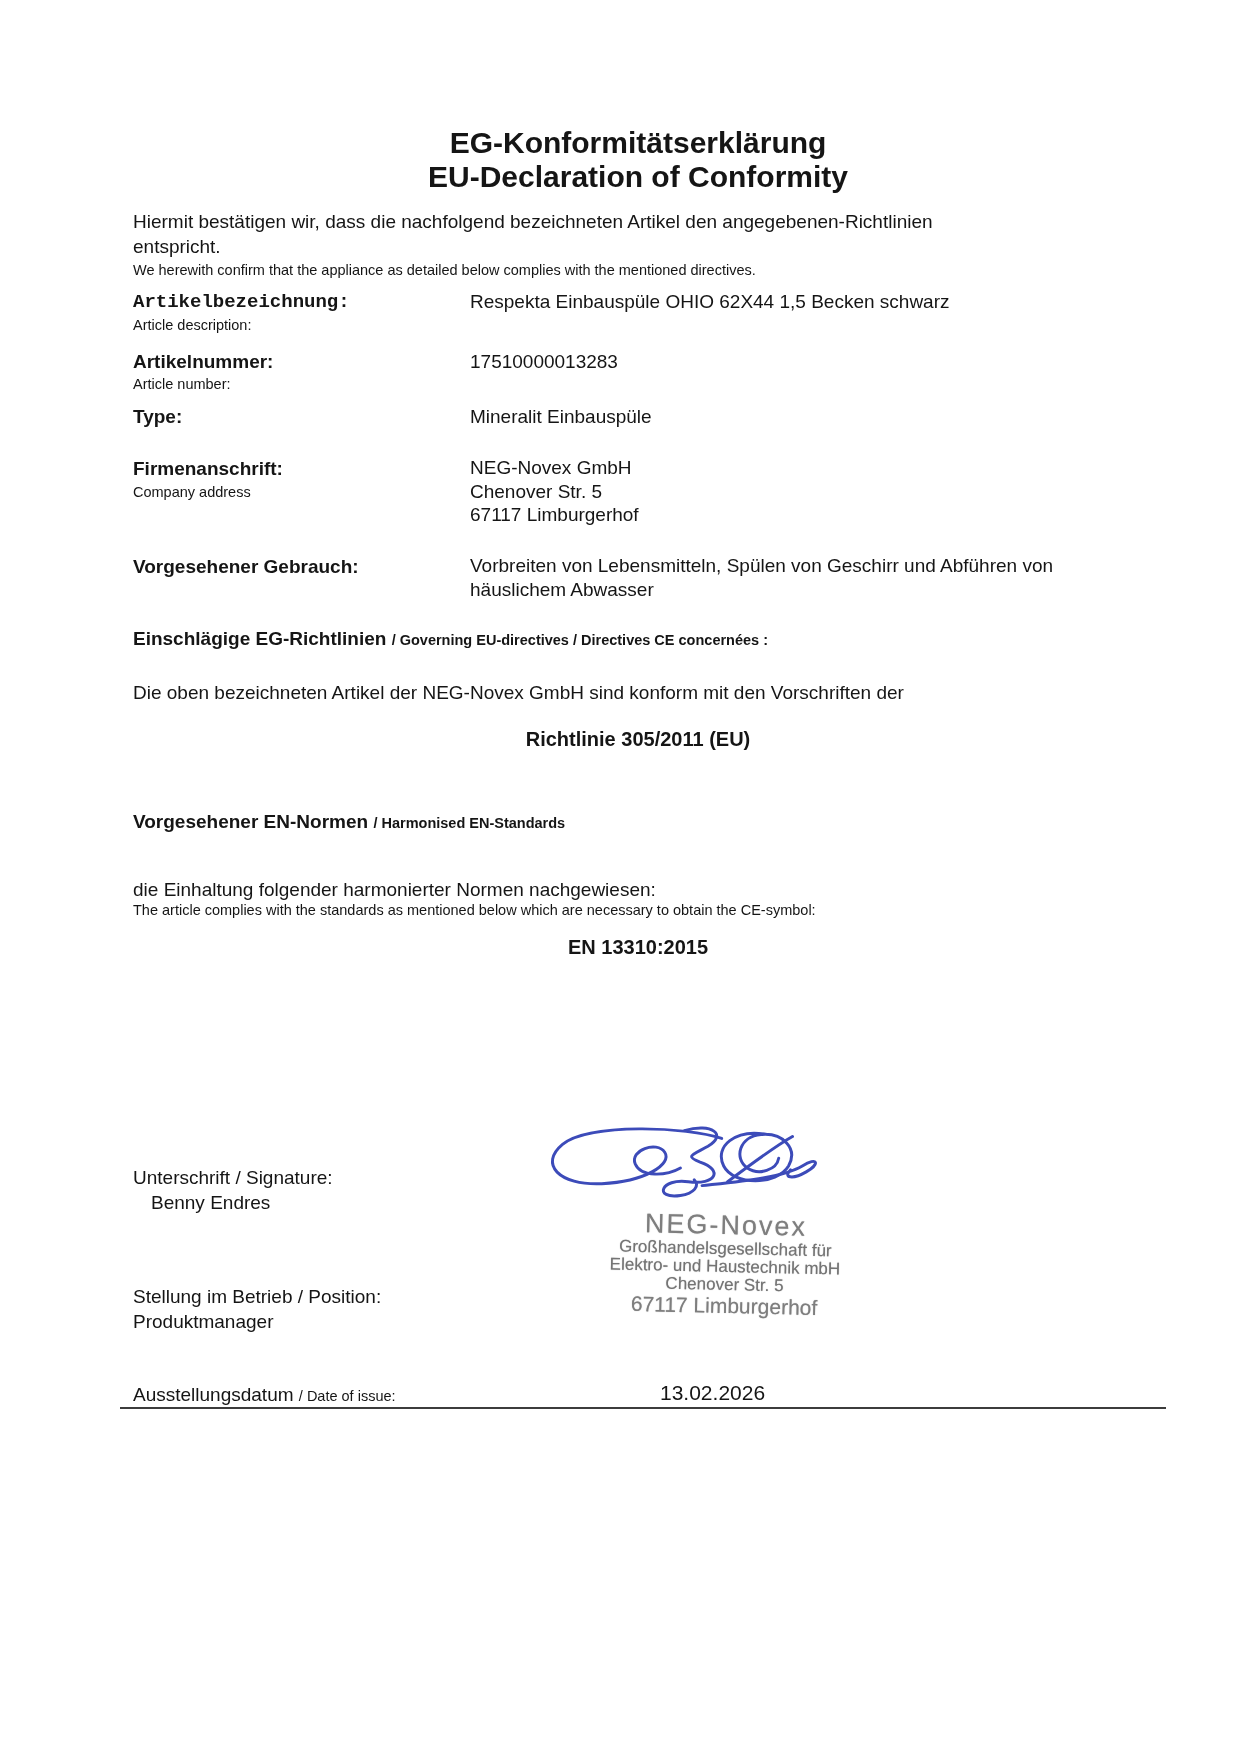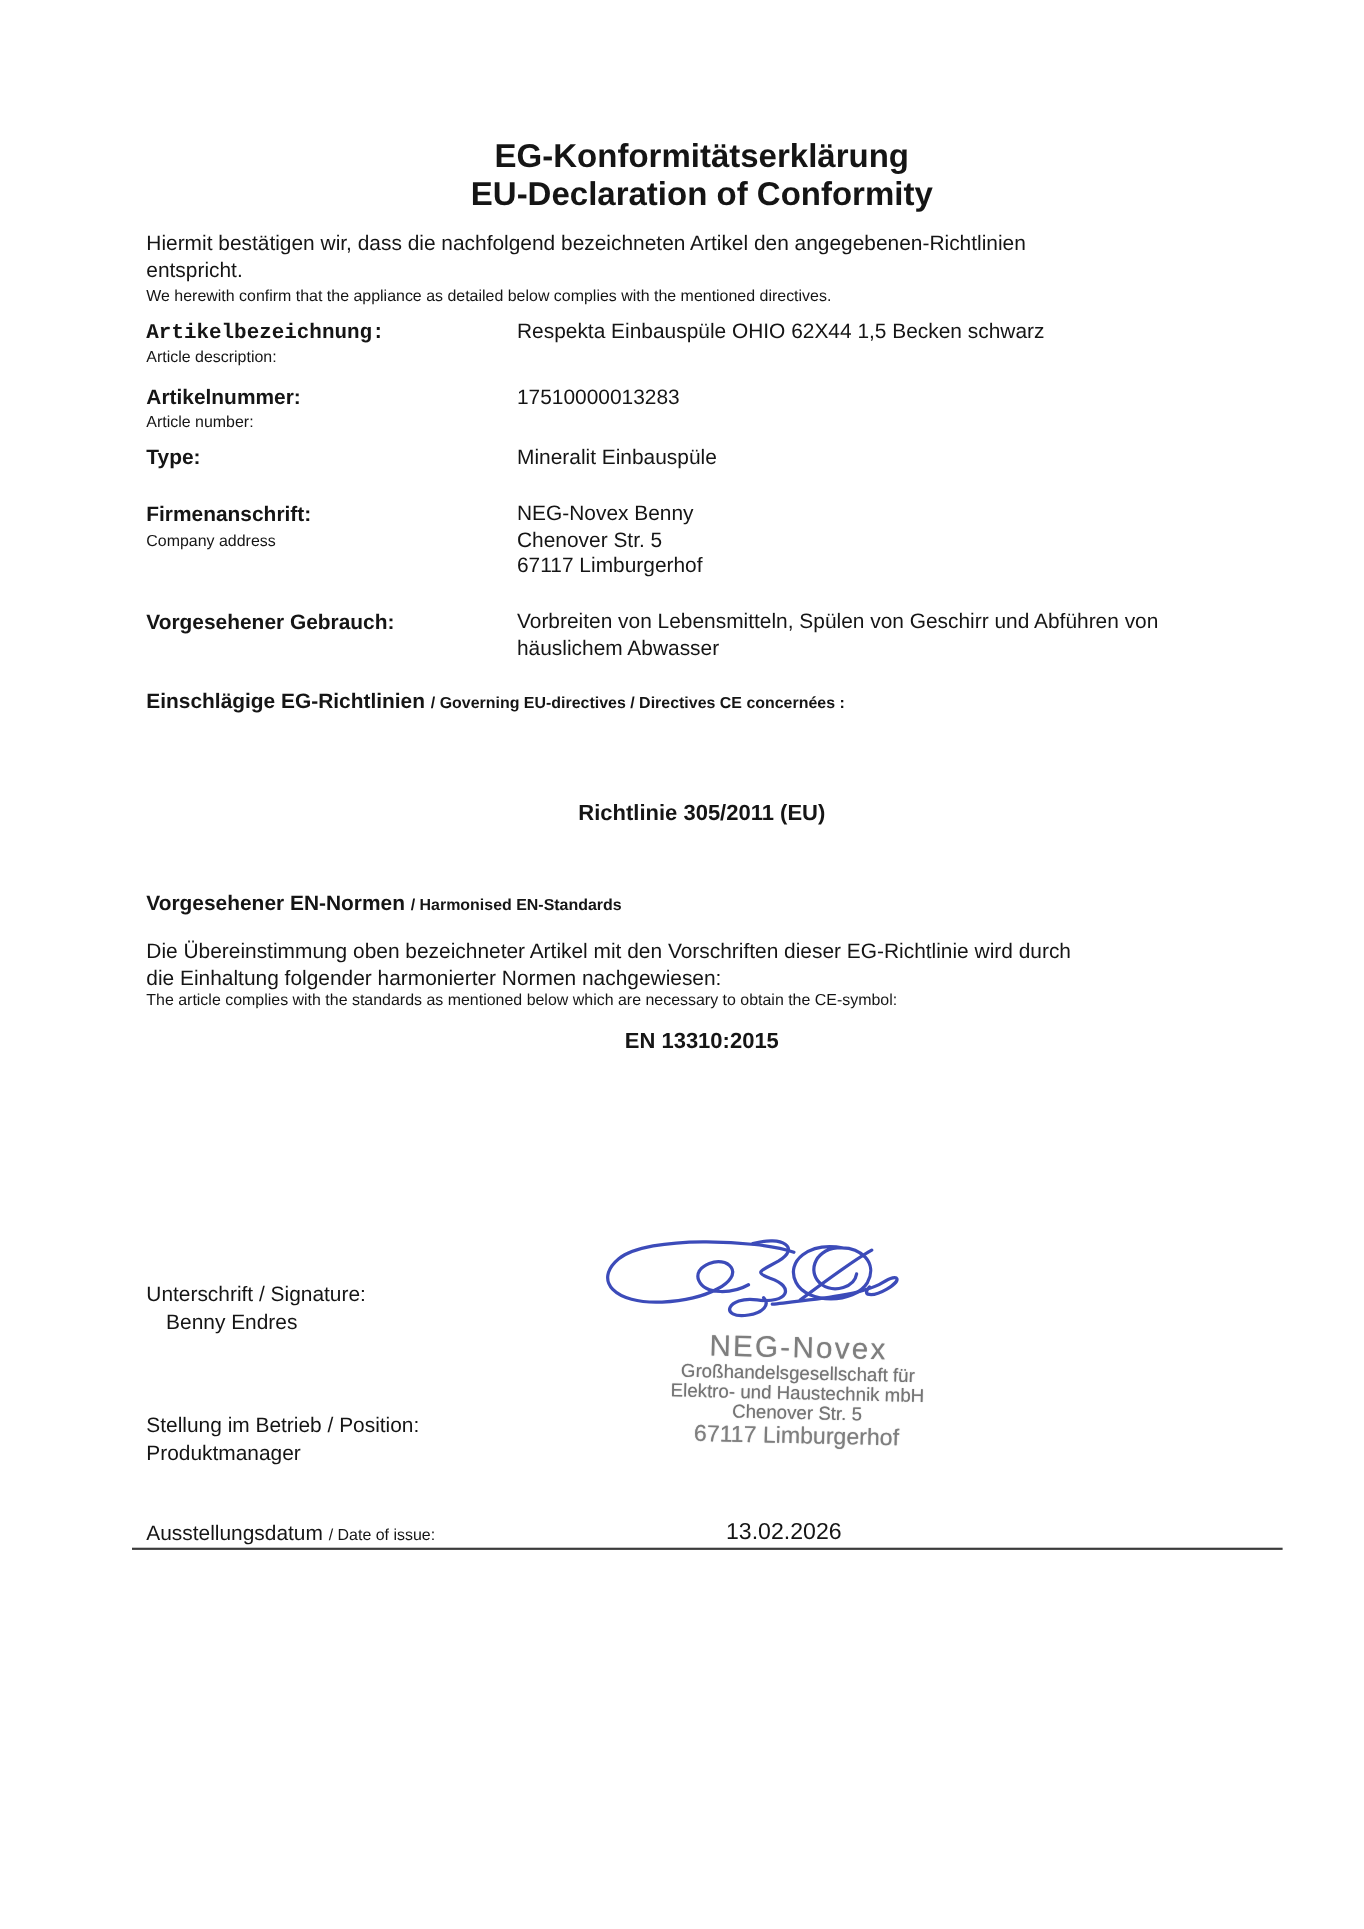--- a/index.html
+++ b/index.html
@@ -49,37 +49,37 @@
 
   <div class="abs label" style="left:133px;top:351px;">Artikelnummer:</div>
   <div class="abs sublabel" style="left:133px;top:376px;">Article number:</div>
   <div class="abs value" style="left:470px;top:351px;">17510000013283</div>
 
   <div class="abs label" style="left:133px;top:406px;">Type:</div>
   <div class="abs value" style="left:470px;top:406px;">Mineralit Einbauspüle</div>
 
   <div class="abs label" style="left:133px;top:458px;">Firmenanschrift:</div>
   <div class="abs sublabel" style="left:133px;top:484px;">Company address</div>
-  <div class="abs value" style="left:470px;top:457px;">NEG-Novex Benny</div>
+  <div class="abs value" style="left:470px;top:457px;">NEG-Novex GmbH</div>
   <div class="abs value" style="left:470px;top:481px;">Chenover Str. 5</div>
   <div class="abs value" style="left:470px;top:504px;">67117 Limburgerhof</div>
 
   <div class="abs label" style="left:133px;top:556px;">Vorgesehener Gebrauch:</div>
   <div class="abs value" style="left:470px;top:555px;">Vorbreiten von Lebensmitteln, Spülen von Geschirr und Abführen von</div>
   <div class="abs value" style="left:470px;top:579px;">häuslichem Abwasser</div>
 
   <div class="abs" style="left:133px;top:628px;">
     <span class="heading-de">Einschlägige EG-Richtlinien </span><span class="heading-rest">/ Governing EU-directives / Directives CE concernées :</span>
   </div>
+  <div class="abs body" style="left:133px;top:681px;">Die oben bezeichneten Artikel der NEG-Novex GmbH sind konform mit den Vorschriften der</div>
   <div class="abs centerline" style="left:133px;top:728px;">Richtlinie 305/2011 (EU)</div>
 
   <div class="abs" style="left:133px;top:811px;">
     <span class="heading-de">Vorgesehener EN-Normen </span><span class="heading-rest">/ Harmonised EN-Standards</span>
   </div>
-  <div class="abs body" style="left:133px;top:854px;">Die Übereinstimmung oben bezeichneter Artikel mit den Vorschriften dieser EG-Richtlinie wird durch</div>
   <div class="abs body" style="left:133px;top:878px;">die Einhaltung folgender harmonierter Normen nachgewiesen:</div>
   <div class="abs small" style="left:133px;top:901px;">The article complies with the standards as mentioned below which are necessary to obtain the CE-symbol:</div>
   <div class="abs centerline" style="left:133px;top:936px;">EN 13310:2015</div>
 
   <svg class="abs" style="left:535px;top:1120px;" width="285" height="90" viewBox="0 0 290 90">
     <g fill="none" stroke="#2c3cb4" stroke-width="3" stroke-linecap="round" opacity="0.92">
       <path d="M190 18 C 155 6, 55 2, 28 24 C 4 44, 24 66, 68 64 C 112 62, 140 44, 132 32 C 124 20, 96 30, 102 44 C 108 58, 134 56, 148 48"></path>
       <path d="M152 10 C 180 2, 196 14, 176 26 C 160 35, 152 36, 168 42 C 192 50, 184 66, 156 62 C 128 58, 120 80, 148 76 C 162 74, 168 66, 162 60"></path>
       <path d="M236 14 C 204 8, 182 26, 192 46 C 202 66, 246 66, 258 46 C 268 28, 252 12, 230 14 C 208 16, 202 38, 216 48 C 228 56, 246 50, 248 38"></path>
       <path d="M196 62 C 220 44, 244 26, 262 16"></path>

